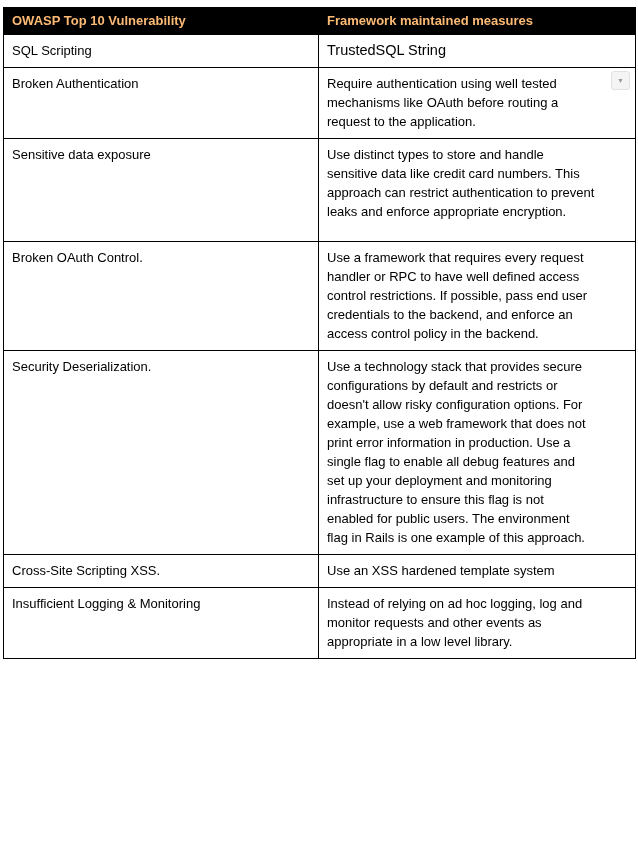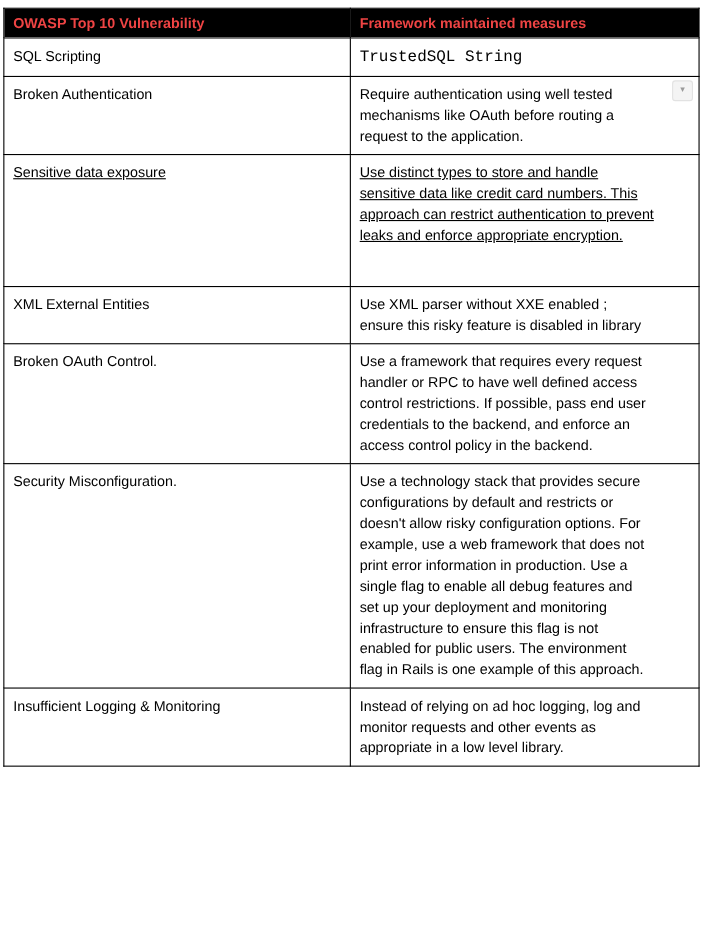--- a/index.html
+++ b/index.html
@@ -28,28 +28,28 @@
     vertical-align: top;
     text-align: left;
     font-size: 13px;
     line-height: 19px;
     color: #000000;
     padding: 6px 8px 7px 8px;
     overflow: hidden;
   }
   thead th {
     background: #000000;
-    color: #ef4444;
+    color: #fdba74;
     font-weight: bold;
     padding: 4px 8px;
     line-height: 18px;
   }
   .pre { white-space: pre-line; }
   .serif {
-    font-family: Liberation Mono, monospace;
+    font-family: Liberation Sans, sans-serif;
     font-size: 14.5px;
     text-align: right;
   }
   td.measure { position: relative; }
   .marker {
     position: absolute;
     top: 3px;
     right: 5px;
     width: 17px;
     height: 17px;
@@ -100,73 +100,72 @@
         <td class="measure">
           <span class="pre">Require authentication using well tested
 mechanisms like OAuth before routing a
 request to the application.</span>
           <div class="marker">
             <span>▼</span>
           </div>
         </td>
       </tr>
 
-      <tr style="height:120px;text-decoration:underline;">
+      <tr style="height:103px;">
         <td>
           <span class="pre">Sensitive data exposure</span>
         </td>
         <td class="measure">
           <span class="pre">Use distinct types to store and handle
 sensitive data like credit card numbers. This
 approach can restrict authentication to prevent
 leaks and enforce appropriate encryption.</span>
         </td>
       </tr>
 
-      <tr>
-        <td>
-          <span class="pre">XML External Entities</span>
-        </td>
-        <td class="measure">
-          <span class="pre">Use XML parser without XXE enabled ;
-ensure this risky feature is disabled in library</span>
-        </td>
-      </tr>
 
       <tr>
         <td>
           <span class="pre">Broken OAuth Control.</span>
         </td>
         <td class="measure">
           <span class="pre">Use a framework that requires every request
 handler or RPC to have well defined access
 control restrictions. If possible, pass end user
 credentials to the backend, and enforce an
 access control policy in the backend.</span>
         </td>
       </tr>
 
       <tr>
         <td>
-          <span class="pre">Security Misconfiguration.</span>
+          <span class="pre">Security Deserialization.</span>
         </td>
         <td class="measure">
           <span class="pre">Use a technology stack that provides secure
 configurations by default and restricts or
 doesn't allow risky configuration options. For
 example, use a web framework that does not
 print error information in production. Use a
 single flag to enable all debug features and
 set up your deployment and monitoring
 infrastructure to ensure this flag is not
 enabled for public users. The environment
 flag in Rails is one example of this approach.</span>
         </td>
       </tr>
 
+      <tr>
+        <td>
+          <span class="pre">Cross-Site Scripting XSS.</span>
+        </td>
+        <td class="measure">
+          <span class="pre">Use an XSS hardened template system</span>
+        </td>
+      </tr>
 
 
 
       <tr>
         <td>
           <span class="pre">Insufficient Logging &amp; Monitoring</span>
         </td>
         <td class="measure">
           <span class="pre">Instead of relying on ad hoc logging, log and
 monitor requests and other events as

